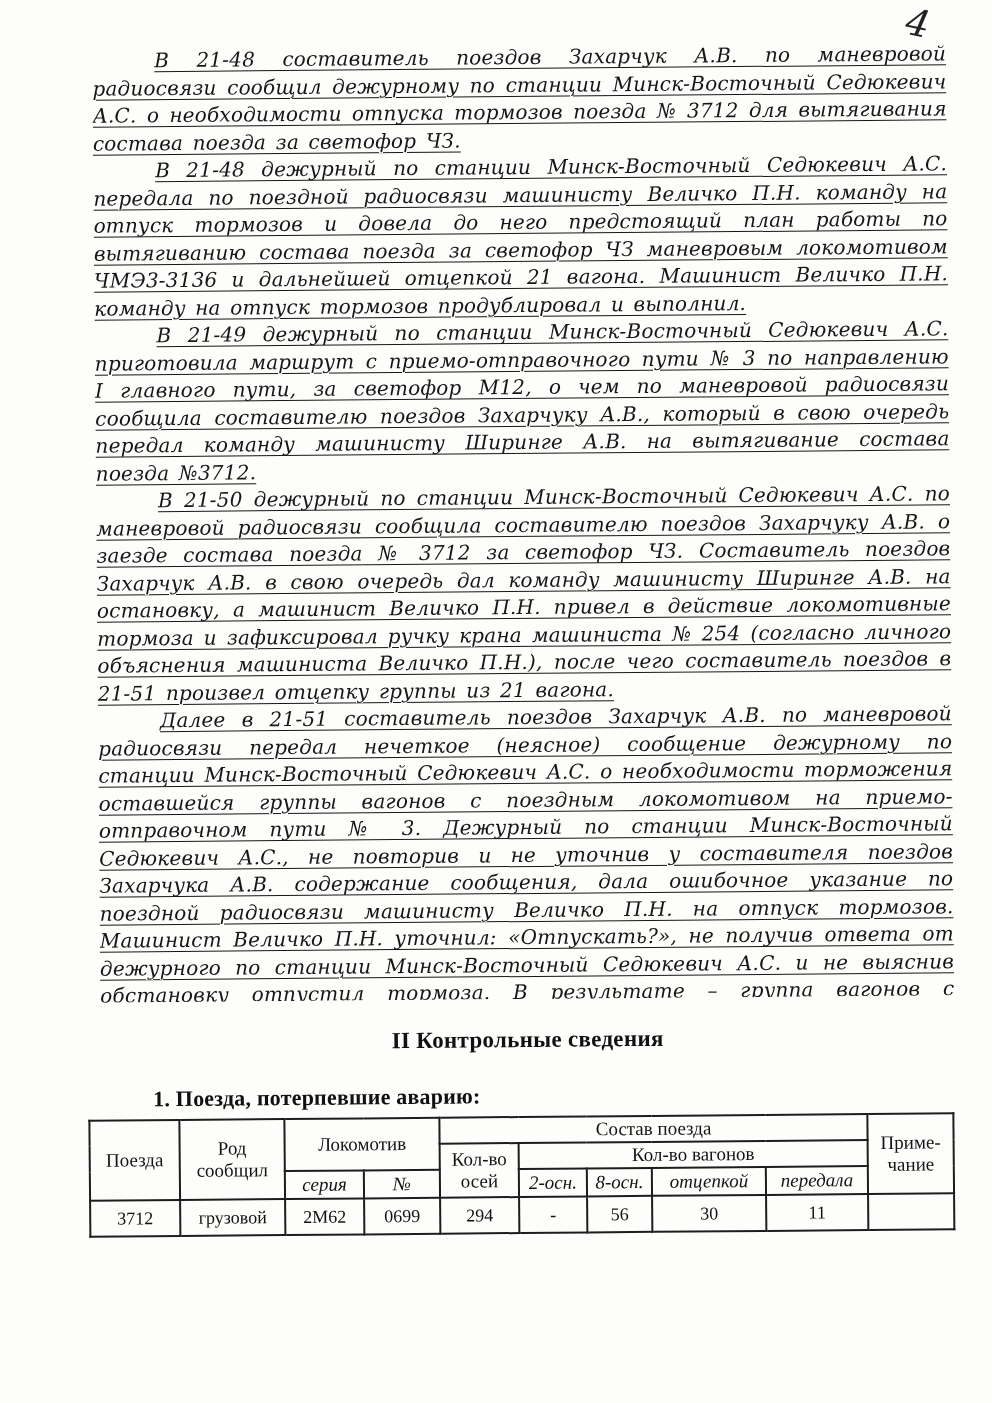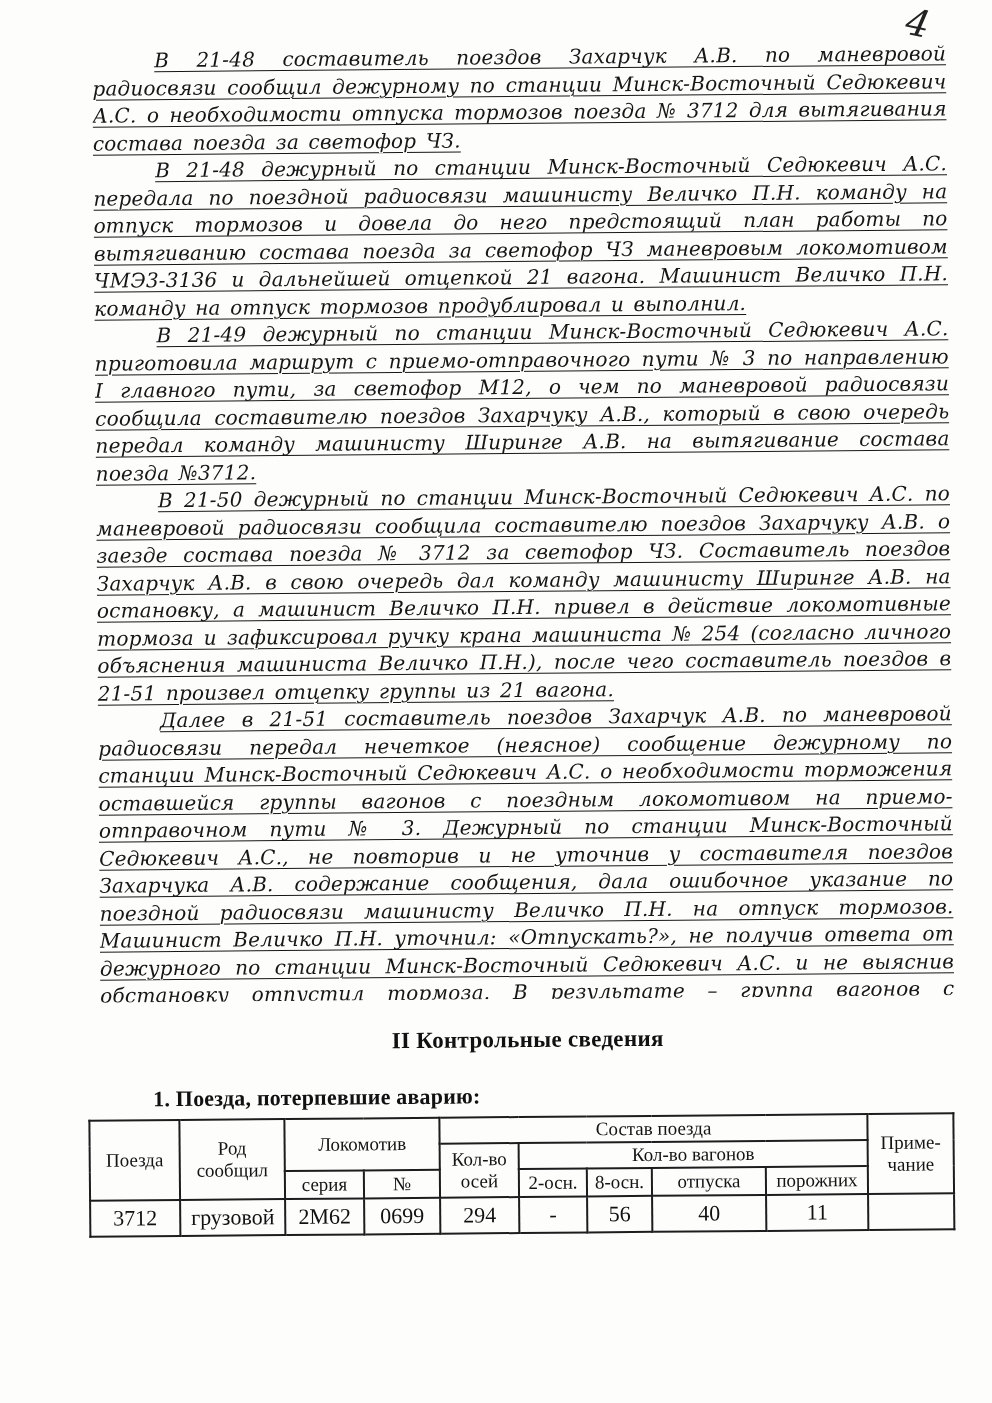--- a/index.html
+++ b/index.html
@@ -79,28 +79,28 @@
     padding: 1px 2px;
     overflow: hidden;
   }
   table.trains th {
     font-weight: normal;
     font-size: 19px;
     line-height: 22px;
     color: #141414;
   }
   table.trains td {
-    font-size: 22px;
+    font-size: 18px;
     height: 36px;
     color: #111;
     margin-left: 30px;
   }
   tr.h1 th { height: 26px; }
   tr.h2 th { height: 26px; }
-  tr.h3 th { height: 28px; }
+  tr.h3 th { height: 28px; font-style: italic; }
 </style>
 </head>
 <body>
 
 <div class="page">
 
   <div class="page-number">4</div>
 
   <div class="content">
 
@@ -139,32 +139,32 @@
       </tr>
       <tr class="h2">
         <th rowspan="2">Кол-во осей</th>
         <th colspan="4">Кол-во вагонов</th>
       </tr>
       <tr class="h3">
         <th>серия</th>
         <th>№</th>
         <th>2-осн.</th>
         <th>8-осн.</th>
-        <th>отпуска</th>
-        <th>порожних</th>
+        <th>отцепкой</th>
+        <th>передала</th>
       </tr>
       <tr>
         <td>3712</td>
         <td>грузовой</td>
         <td>2М62</td>
         <td>0699</td>
         <td>294</td>
         <td>-</td>
         <td>56</td>
-        <td>40</td>
+        <td>30</td>
         <td>11</td>
         <td></td>
       </tr>
     </tbody>
       </table>
 
   </div>
 </div>
 
 </body></html>

